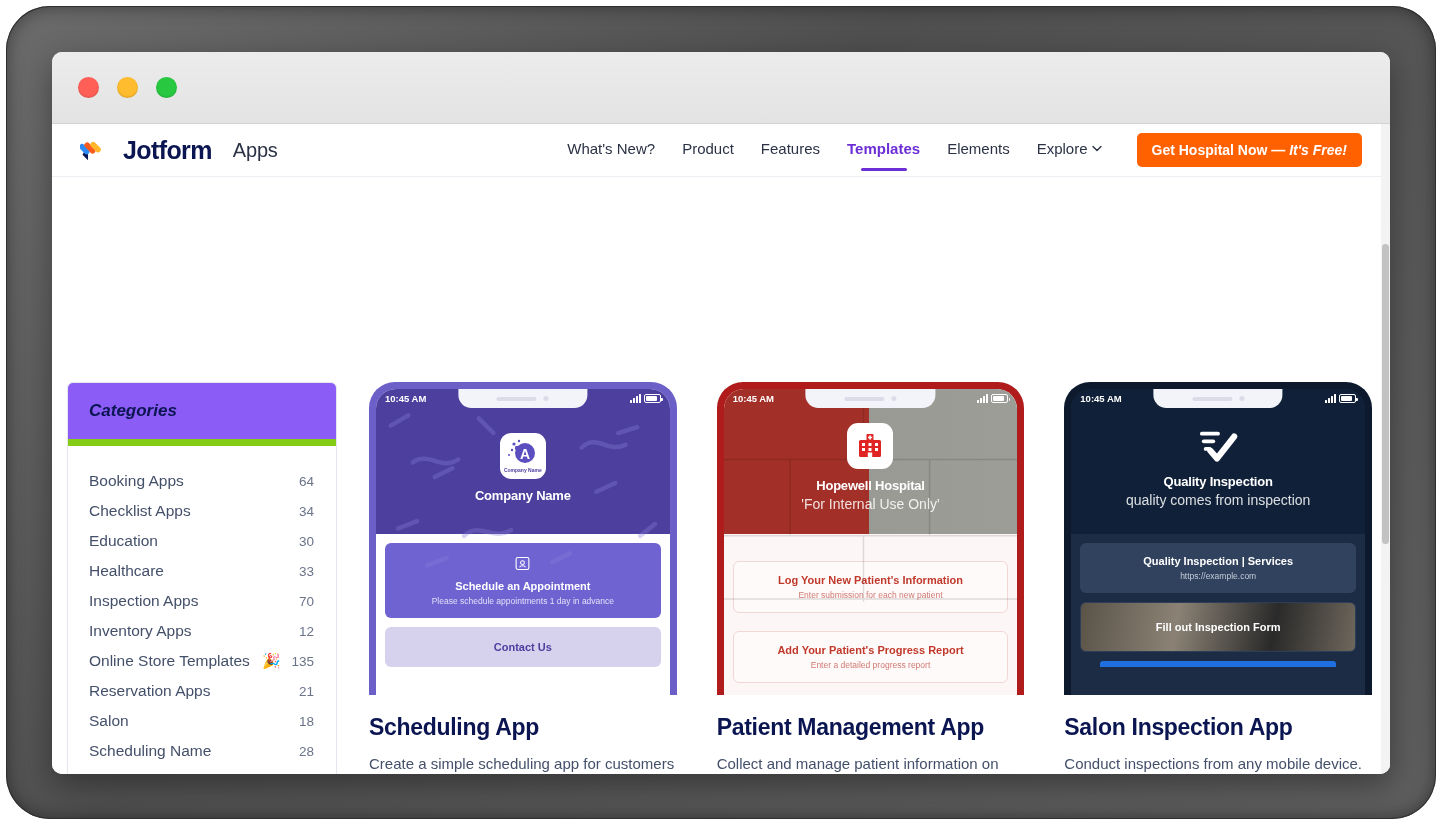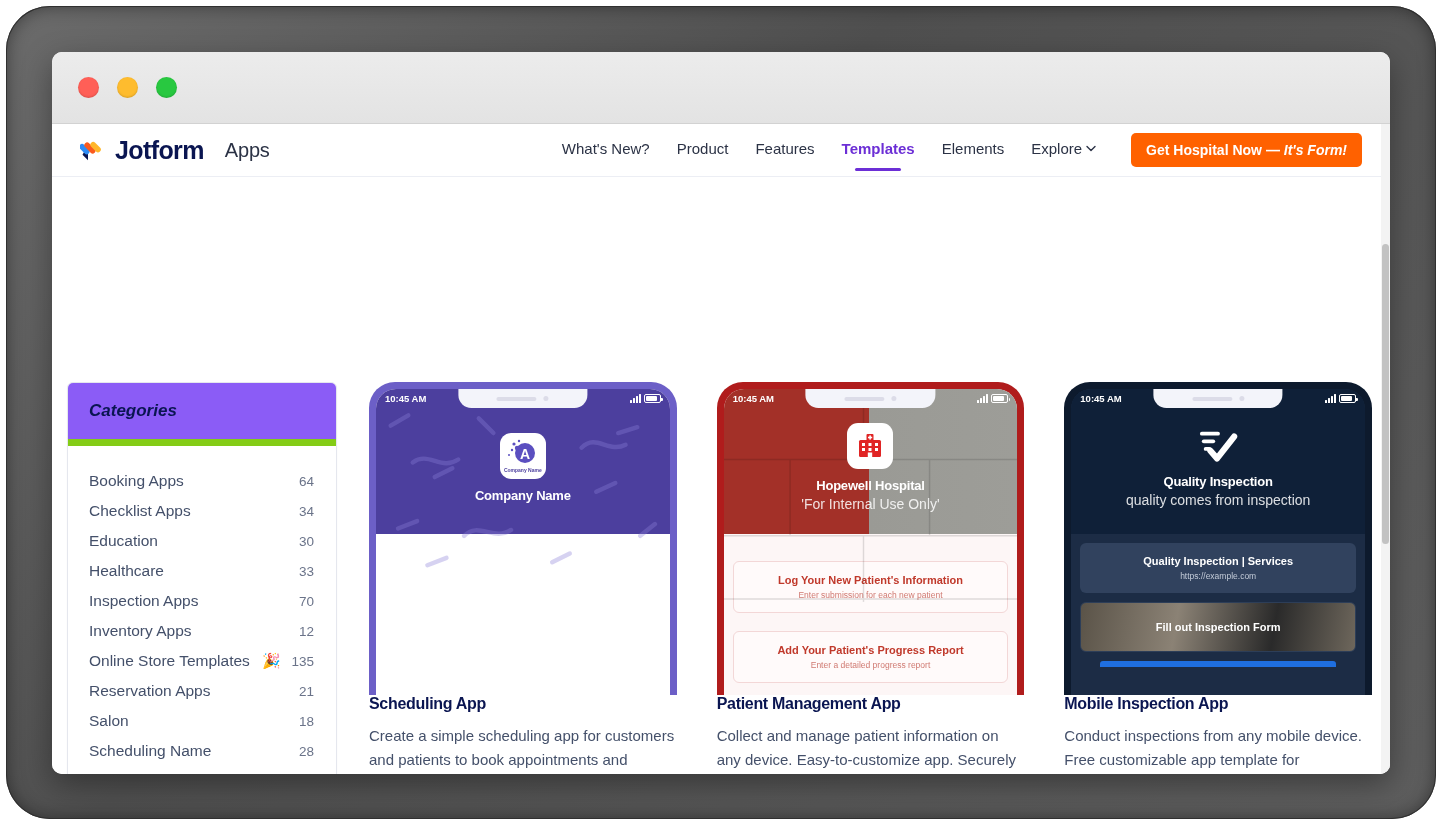--- a/index.html
+++ b/index.html
@@ -82,29 +82,29 @@
   #site-header {
     position: absolute;
     top: 0; left: 0; right: 0;
     height: 53px;
     background: #ffffff;
     border-bottom: 1px solid #eceef4;
     display: flex; align-items: center;
     padding: 0 28px 0 28px;
     z-index: 5;
   }
-  #brand { display: flex; align-items: center; gap: 9px; }
+  #brand { display: flex; align-items: center; gap: 17px; }
   #logo-mark { width: 26px; height: 26px; position: relative; flex: none; }
   #brand-name {
     font-size: 25px; font-weight: 700; letter-spacing: -0.6px;
     color: #0a1551;
   }
   #brand-product {
     font-size: 20px; font-weight: 400; color: #2b3245; letter-spacing: -0.2px;
-    margin-left: 12px;
+    margin-left: 4px;
   }
   #nav { margin-left: auto; display: flex; align-items: center; gap: 27px; }
   .nav-link {
     font-size: 15px; color: #2b3245; text-decoration: none;
     white-space: nowrap; position: relative; padding-bottom: 3px;
   }
   .nav-link.active { color: #6c2fd6; font-weight: 700; }
   .nav-link.active::after {
     content: ""; position: absolute;
     left: 50%; transform: translateX(-50%);
@@ -261,22 +261,22 @@
   .c3-hero { background: #0f2038; }
   .c3-tile-img {
     background: linear-gradient(100deg,#5a5348 0%, #8b8275 35%, #2a2a2a 70%, #6e675c 100%);
     color: #fff; border: 1px solid #2d3e58;
   }
   .c3-tile-link { background: #31425e; color: #fff; }
   .c3-blue-bar { height: 6px; background: #1f6fe0; border-radius: 3px 3px 0 0; margin: 0 20px; }
 
   
   .card-title {
-    font-size: 16px; font-weight: 700; color: #0a1551;
-    letter-spacing: -0.3px;
+    font-size: 23px; font-weight: 700; color: #0a1551;
+    margin-top: 19px; letter-spacing: -0.3px;
   }
   .card-desc {
     font-size: 15px; line-height: 24px; color: #44506a;
     margin-top: 11px;
   }
 
   
   #page-scrollbar {
     position: absolute; right: 0; top: 0; bottom: 0;
     width: 9px; background: #f3f3f3; z-index: 6;
@@ -331,21 +331,21 @@
         <a class="nav-link" href="#">Elements</a>
         <a class="nav-link" href="#" style="display:flex;align-items:center;">
           <span>Explore</span>
           <span class="nav-caret">
             <svg width="10" height="7" viewBox="0 0 10 7">
                 <path d="M1 1.5 L5 5.5 L9 1.5" stroke="#2b3245" stroke-width="1.4" fill="none" stroke-linecap="round" stroke-linejoin="round"></path>
               </svg>
           </span>
         </a>
         <button id="cta-button">
-          <span>Get Hospital Now — </span><span class="free">It's Form!</span>
+          <span>Get Hospital Now — </span><span class="free">It's Free!</span>
         </button>
       </nav>
     </div>
 
     <div id="content">
 
       <aside id="categories-panel">
         <div id="categories-header">Categories</div>
         <div id="categories-list">
 
@@ -447,20 +447,34 @@
                     <circle cx="13" cy="3" r="1.2" fill="#5b4fc0"></circle>
                     <circle cx="6" cy="12" r="1.2" fill="#5b4fc0"></circle>
                     <circle cx="11" cy="10" r="2.2" fill="#5b4fc0"></circle>
                     <circle cx="3" cy="17" r="1" fill="#5b4fc0"></circle>
                   </svg>
                   <span style="font-size:5px;font-weight:700;color:#4c3f9e;margin-top:-1px">Company Name</span>
                 </div>
                 <div class="hero-title">Company Name</div>
               </div>
 
+              <div class="phone-body">
+                <div class="tile c1-tile-main">
+                  <svg width="17" height="17" viewBox="0 0 20 20" style="margin-bottom:4px">
+                    <rect x="2.5" y="3" width="15" height="14" rx="2" stroke="#fff" stroke-width="1.3" fill="none"></rect>
+                    <circle cx="10" cy="9" r="2.2" stroke="#fff" stroke-width="1.2" fill="none"></circle>
+                    <path d="M6.5 14.5 C7.5 12.2, 12.5 12.2, 13.5 14.5" stroke="#fff" stroke-width="1.2" fill="none"></path>
+                  </svg>
+                  <div class="tile-title">Schedule an Appointment</div>
+                  <div class="tile-sub" style="color:rgba(255,255,255,.8)">Please schedule appointments 1 day in advance</div>
+                </div>
+                <div class="tile c1-tile-sec" style="padding:14px 6px">
+                  <div class="tile-title" style="font-weight:600">Contact Us</div>
+                </div>
+              </div>
             </div>
           </div>
           <div class="card-title">Scheduling App</div>
           <div class="card-desc">Create a simple scheduling app for customers and patients to book appointments and contact your business. Easy to share....</div>
 
         </div>
 
         <div class="app-card">
           <div class="phone phone-2">
             <div class="phone-screen">
@@ -573,21 +587,21 @@
                   <div class="tile-title">Quality Inspection | Services</div>
                   <div class="tile-sub" style="color:#c3cbd8">https://example.com</div>
                 </div>
                 <div class="tile c3-tile-img" style="padding:18px 6px">
                   <div class="tile-title">Fill out Inspection Form</div>
                 </div>
                 <div class="c3-blue-bar"></div>
               </div>
             </div>
           </div>
-          <div class="card-title">Mobile Inspection App</div>
+          <div class="card-title">Salon Inspection App</div>
           <div class="card-desc">Conduct inspections from any mobile device. Free customizable app template for inspectors. Easy to download and share. Sa...</div>
 
         </div>
 
       </div>
     </div>
 
     <div id="page-scrollbar">
       <div id="page-scrollbar-thumb"></div>
     </div>

